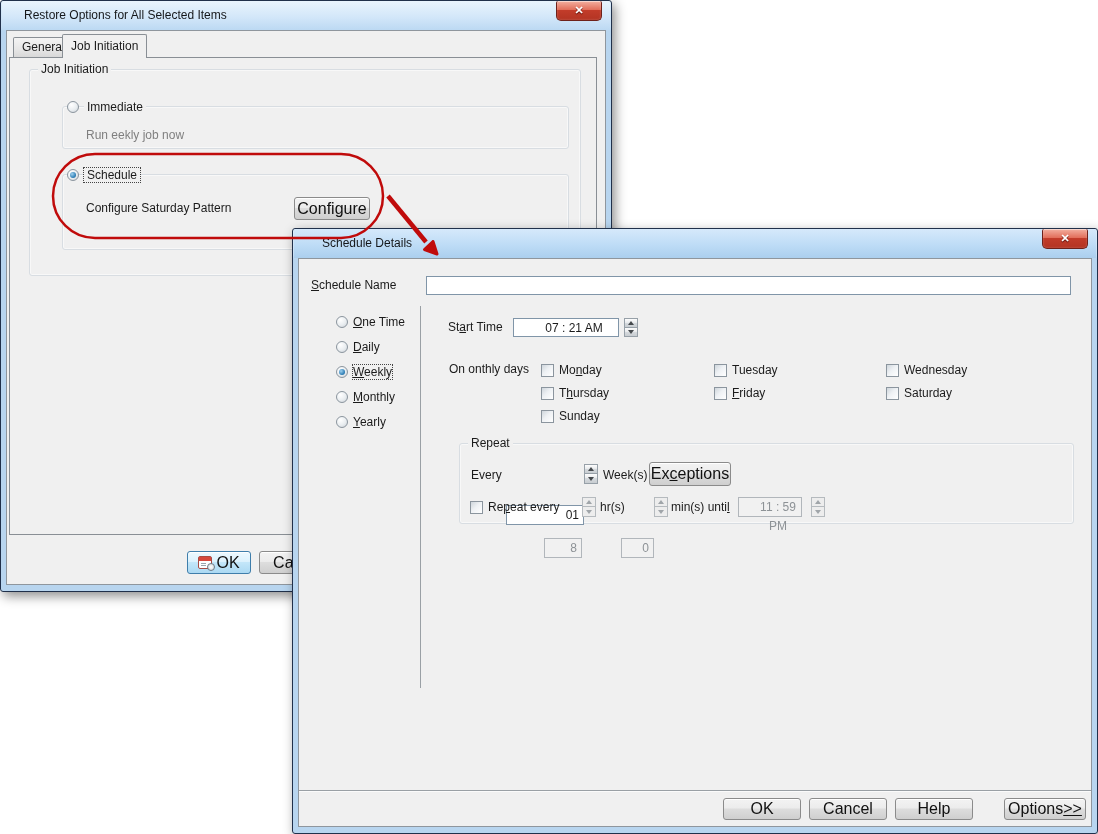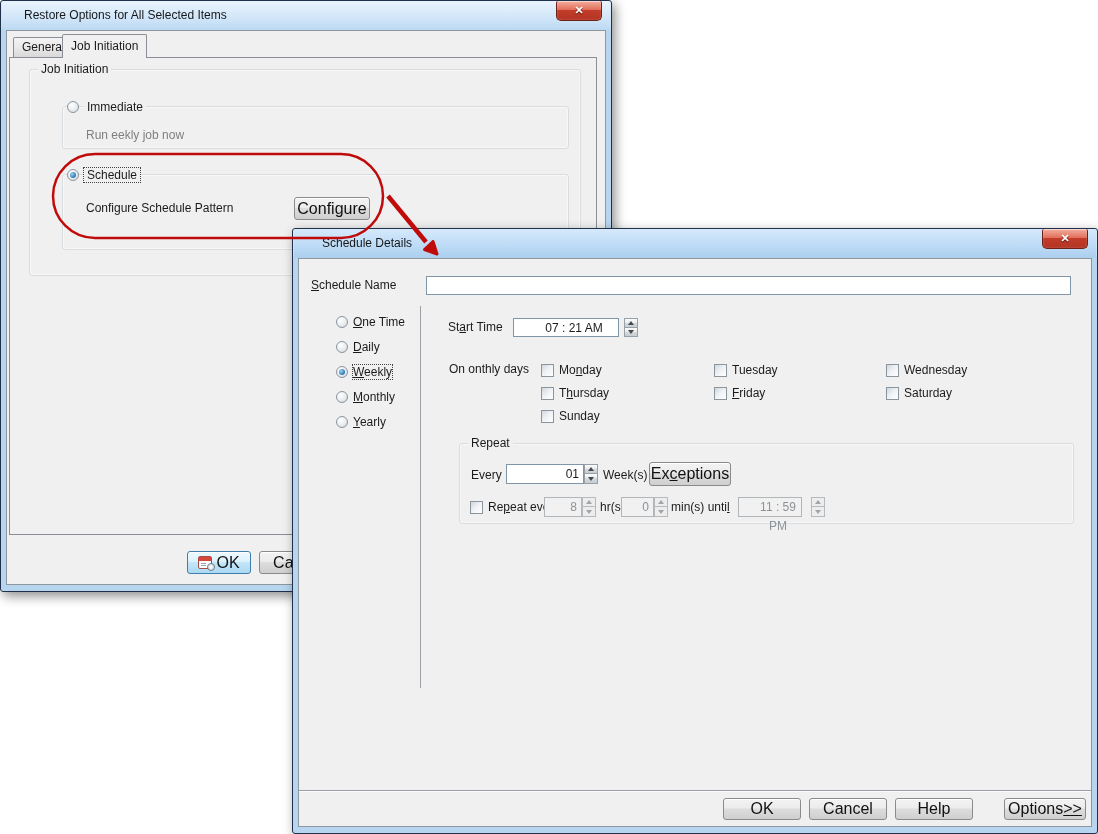--- a/index.html
+++ b/index.html
@@ -84,21 +84,21 @@
     background: linear-gradient(135deg,#cfd6dc 0%,#eef1f4 45%,#ffffff 100%);
   }
   .focus-dotted { outline: 1px dotted #444; }
 
   
   .ti {
     position: absolute; border: 1px solid #8095a8; background: #fff;
     line-height: 18px; font-size: 12px;
   }
   .ti.ctr { text-align: center; padding-left: 16px; }
-  .ti.rgt { text-align: right; padding-right: 4px; }
+  .ti.rgt { text-align: right; padding-right: 4px; margin-top: 41px; }
   .ti.dis { border-color: #b1b6bb; background: #f1f1f1; color: #8d9296; }
   .spin { position: absolute; width: 14px; display: flex; flex-direction: column; }
   .spin b {
     flex: 1 1 50%; border: 1px solid #97a0a8; display: flex; align-items: center; justify-content: center;
     background: linear-gradient(#fdfdfd,#e9ebed 45%,#d6dade 50%,#c8cdd1);
   }
   .spin b + b { border-top: none; }
   .spin b::after { content:""; width:0; height:0; border-left:3px solid transparent; border-right:3px solid transparent; }
   .spin b.up::after { border-bottom: 4px solid #45494d; }
   .spin b.dn::after { border-top: 4px solid #45494d; }
@@ -154,21 +154,21 @@
         <span class="radio"></span>
         <span style="background:#f0f0f0;padding:0 3px">Immediate</span>
       </div>
       <div class="lbl gray" style="left:56px;top:58px">Run eekly job now</div>
 
       <div class="grp" style="left:32px;top:104px;width:507px;height:76px"></div>
       <div class="radio-row" style="left:37px;top:98px">
         <span class="radio sel"></span>
         <span class="focus-dotted" style="background:#f0f0f0;padding:0 3px">Schedule</span>
       </div>
-      <div class="lbl" style="left:56px;top:131px">Configure Schedule Pattern</div>
+      <div class="lbl" style="left:56px;top:131px">Configure Saturday Pattern</div>
       <div class="btn" style="left:264px;top:127px;width:76px;height:23px">
         <span>Configure</span>
       </div>
     </div>
 
     <div class="btn focus-blue" style="left:180px;top:520px;width:64px;height:23px">
       <span class="cal">
           <span class="clock"></span>
         </span>
       <span>OK</span>

